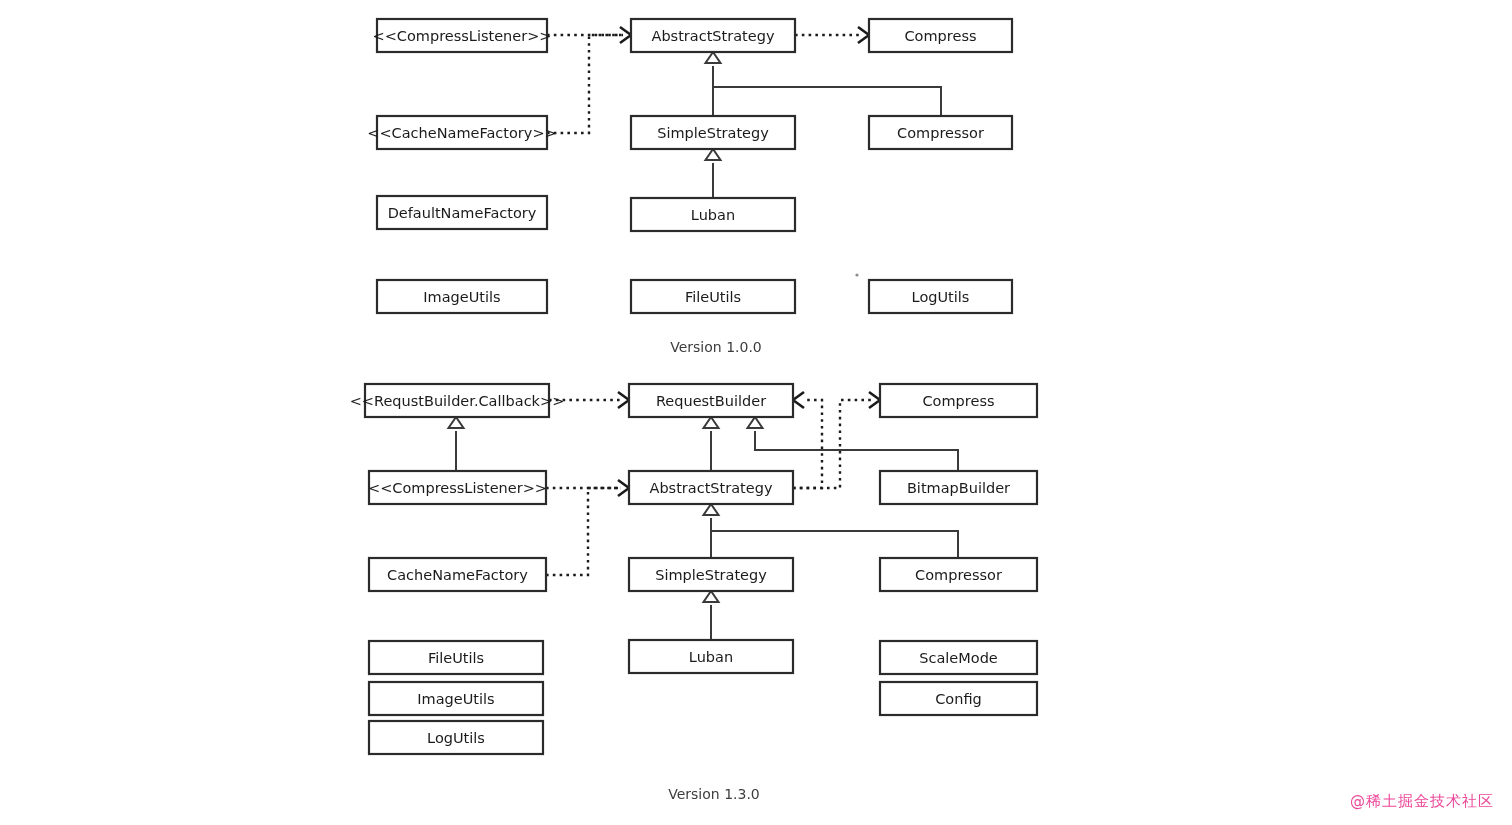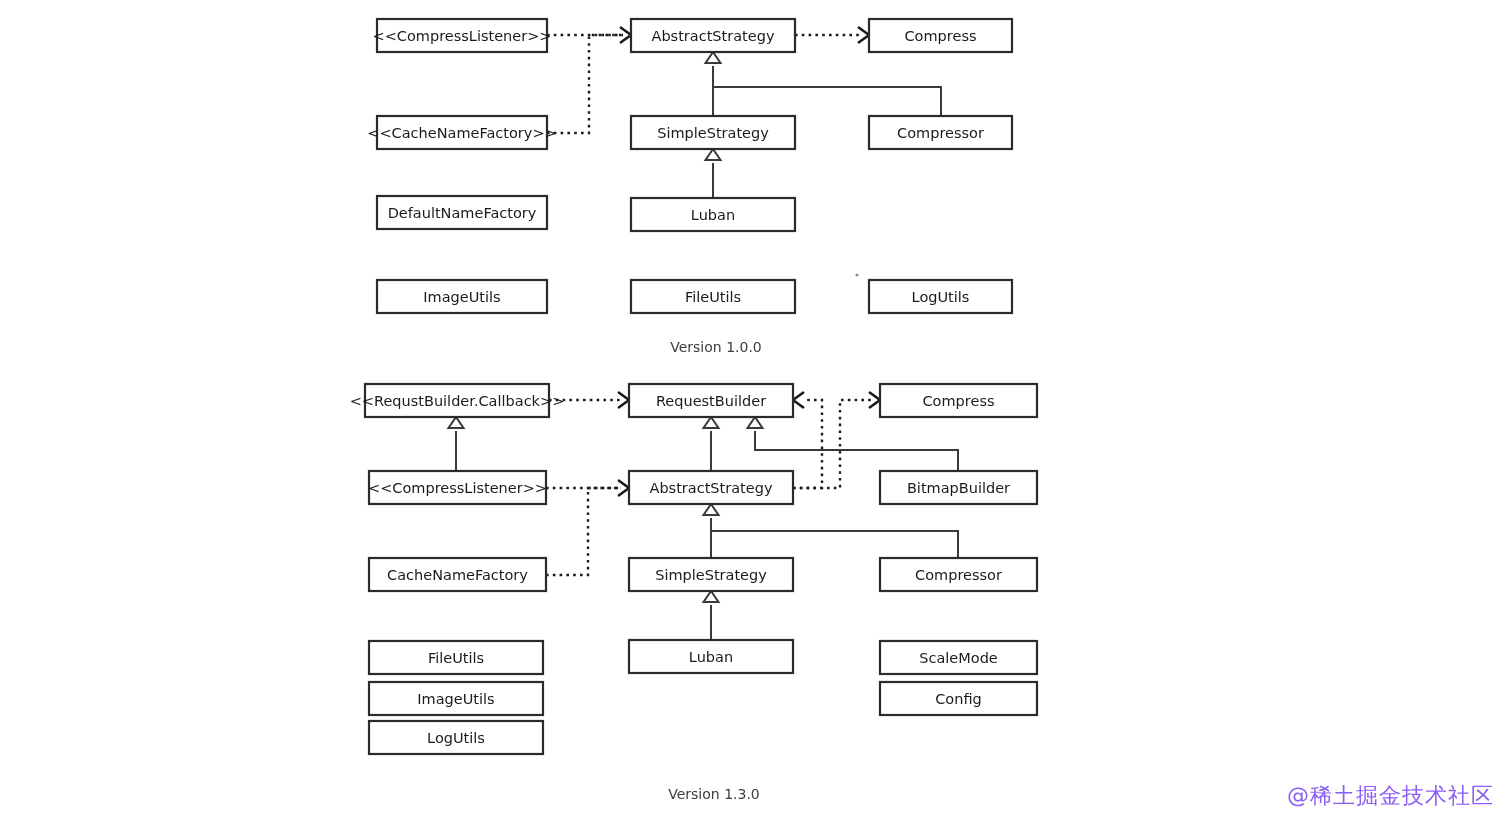--- a/index.html
+++ b/index.html
@@ -67,23 +67,23 @@
     text-anchor: middle;
     dominant-baseline: middle;
   }
   .stray-dot {
     fill: #8c8c8c;
   }
   .watermark {
     position: absolute;
     right: 18px;
     bottom: 14px;
-    color: #8b5cf6;
-    font-family: "DejaVu Sans", "Liberation Sans", sans-serif;
-    font-size: 22px;
+    color: #ec4899;
+    font-family: "DejaVu Sans", "Liberation Sans", sans-serif;
+    font-size: 15px;
     letter-spacing: 1px;
     white-space: nowrap;
     user-select: none;
     text-align: center;
   }
 </style>
 </head>
 <body>
 
 <svg id="diagram-canvas" viewBox="0 0 1512 825" xmlns="http://www.w3.org/2000/svg">

